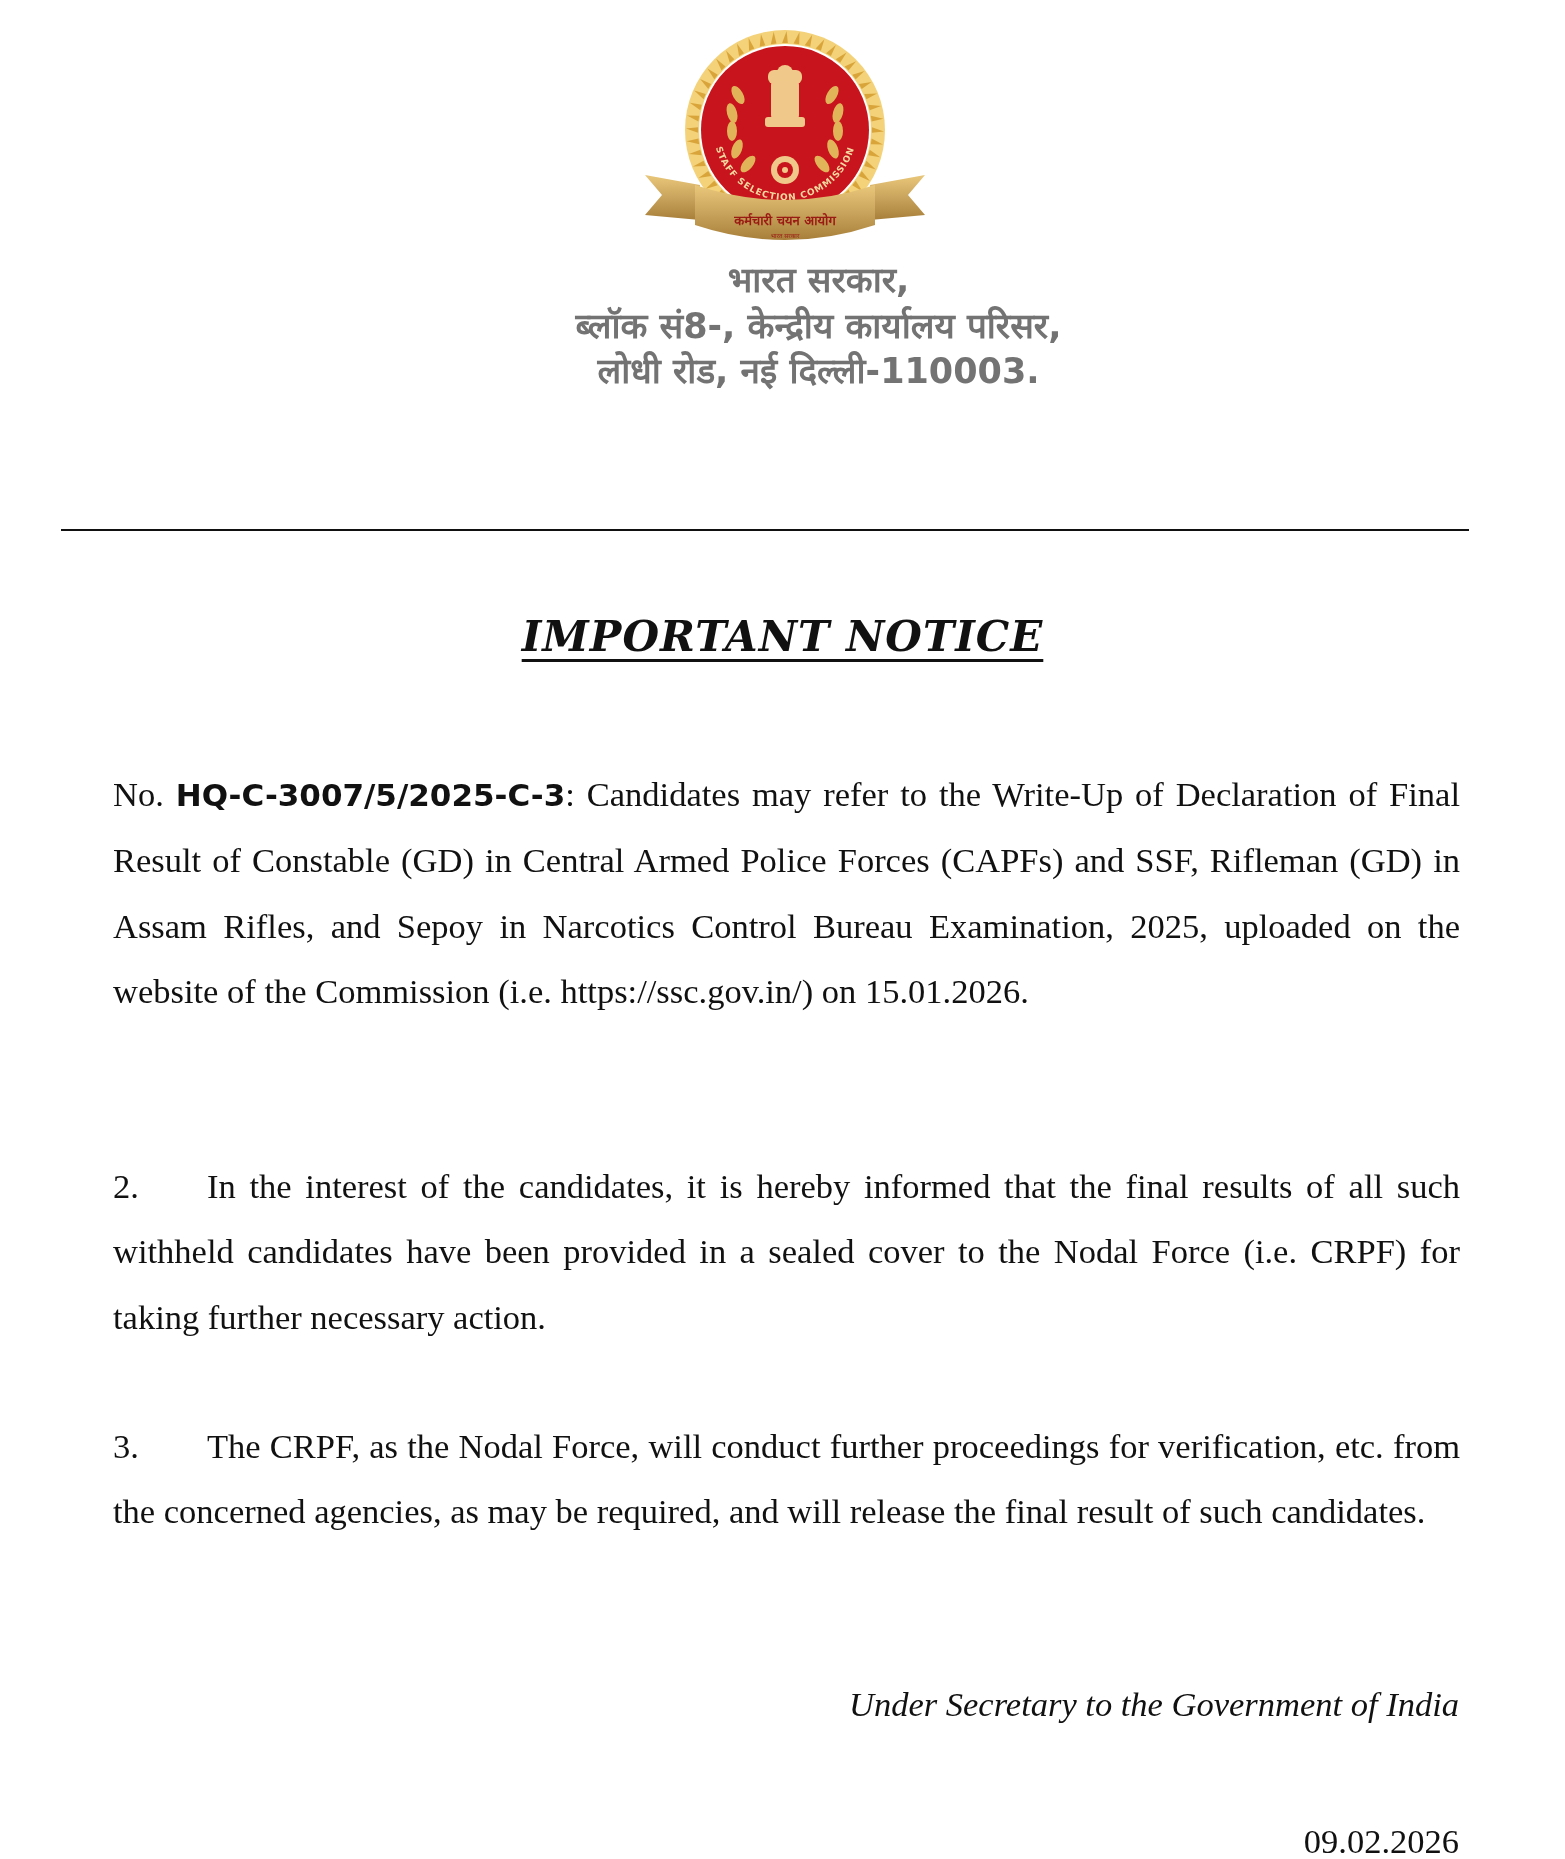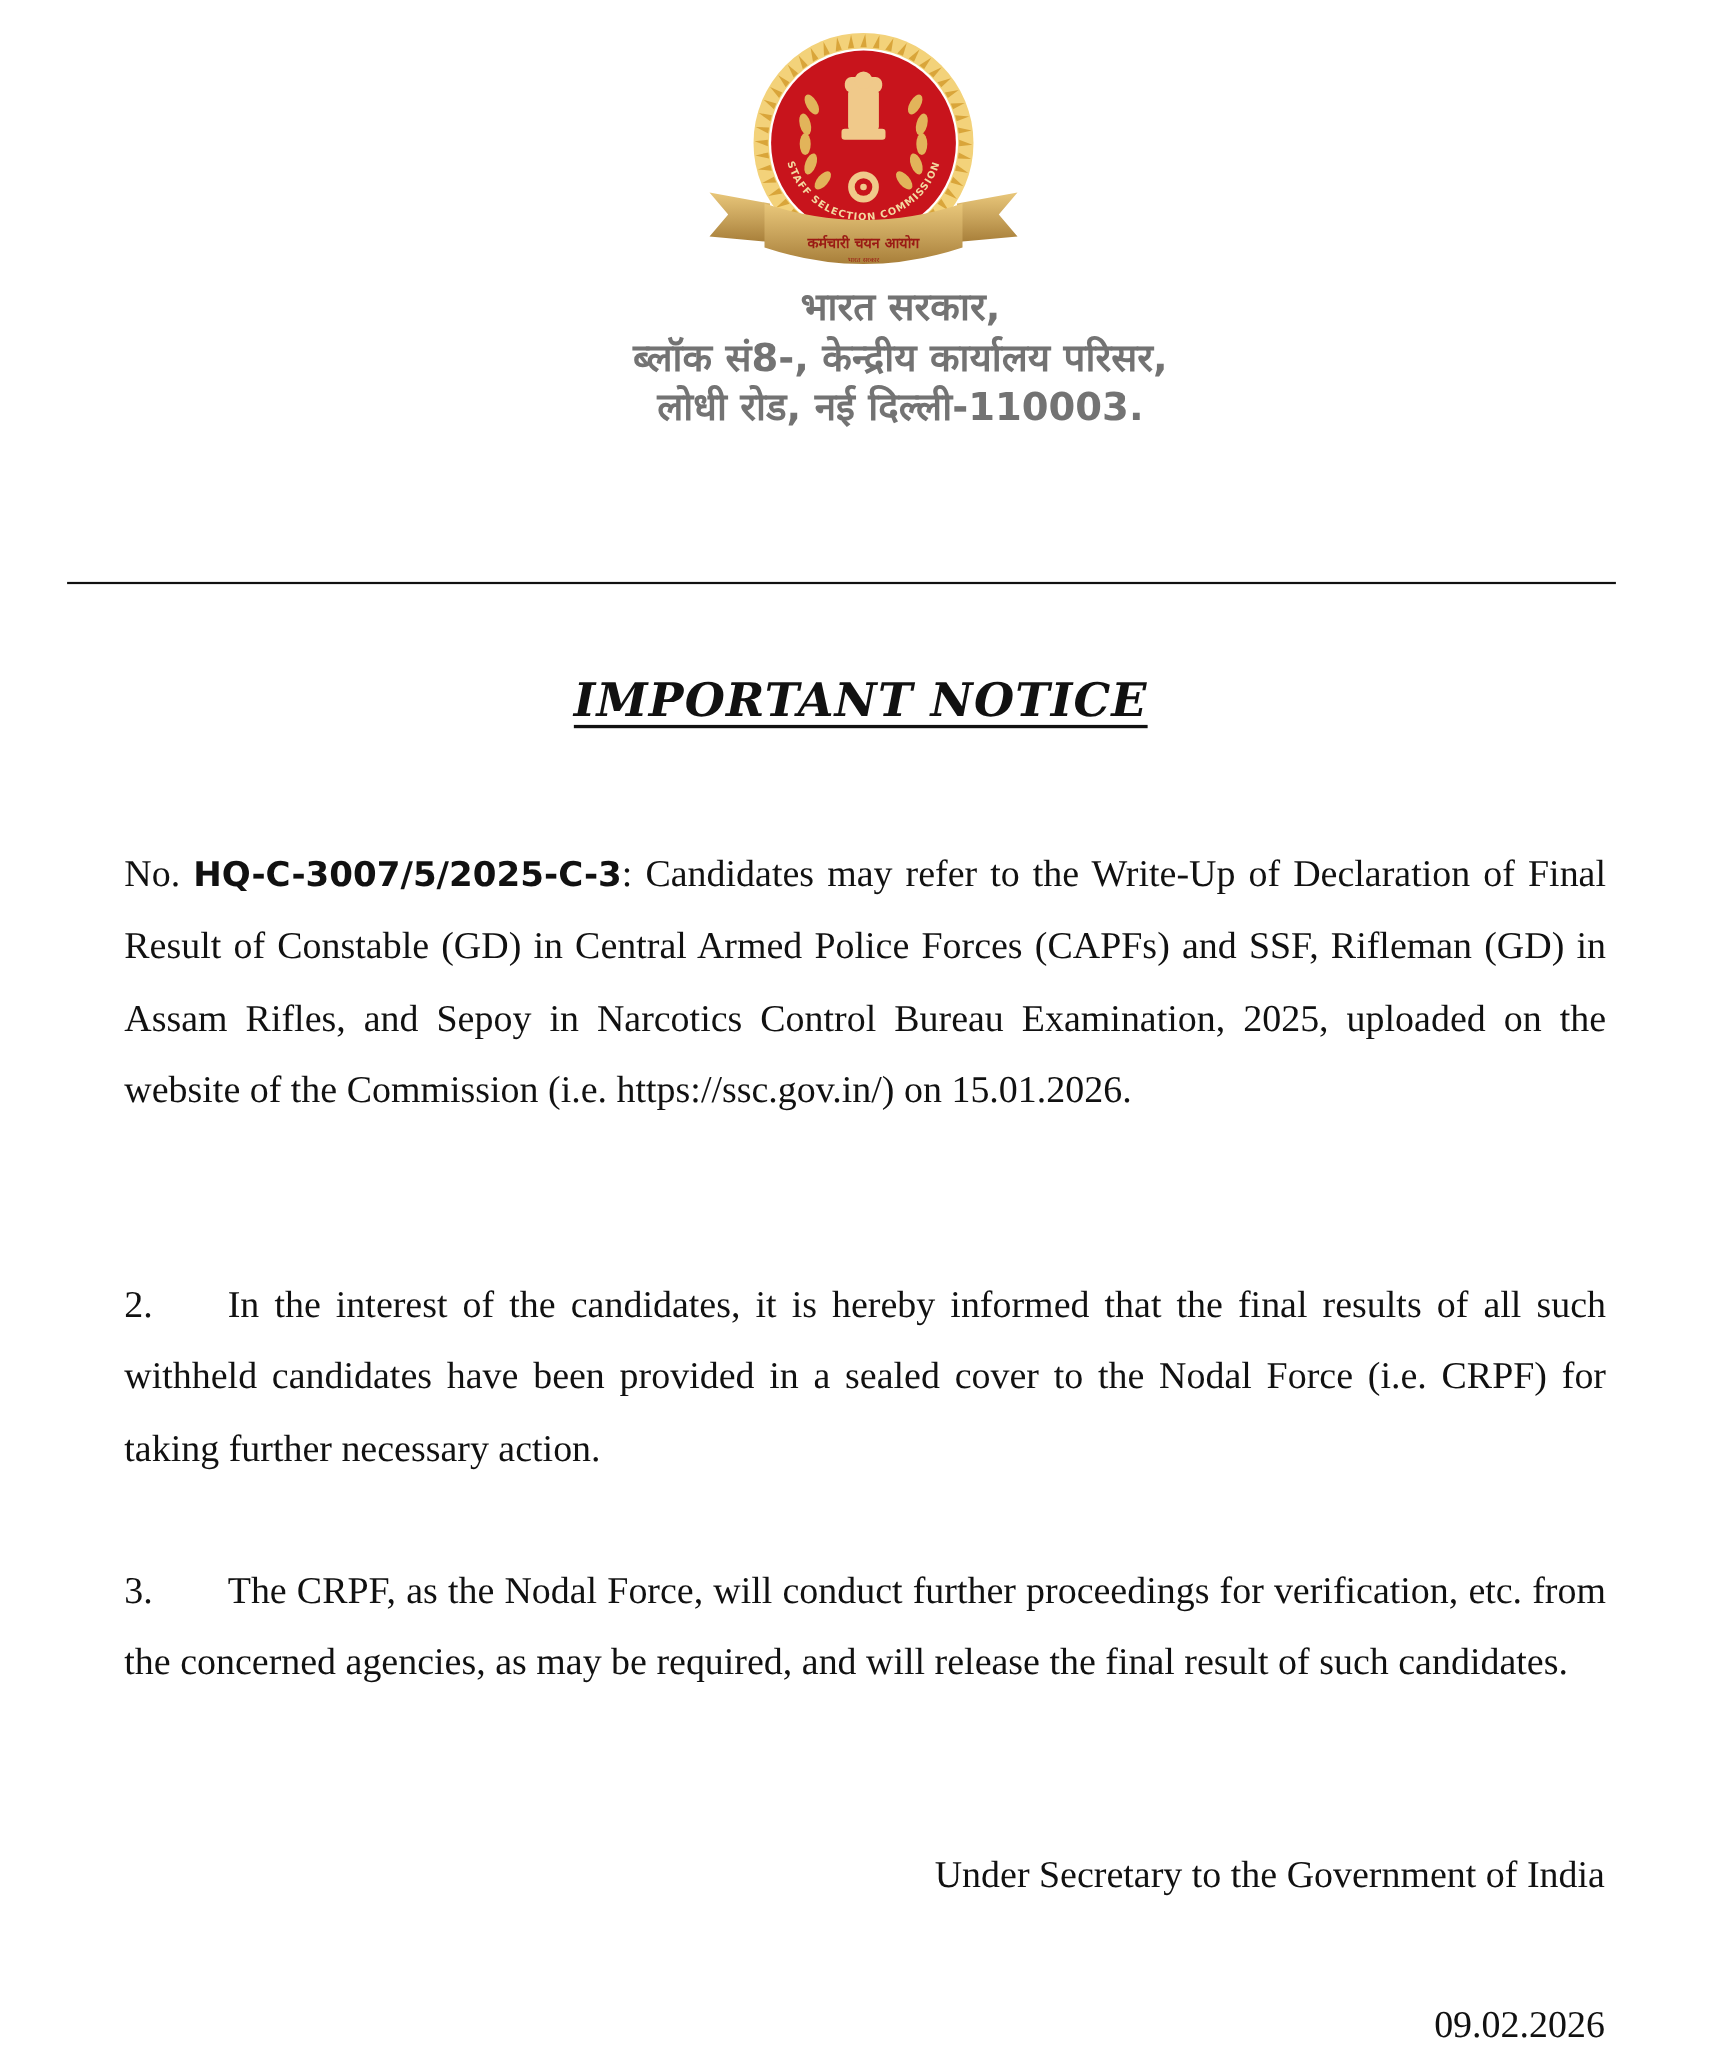--- a/index.html
+++ b/index.html
@@ -35,21 +35,21 @@
   }
   .para b { font-family: "DejaVu Sans", "Liberation Sans", sans-serif; font-weight: bold; font-size: 31px; }
   .p1 { top: 762px; }
   .p2 { top: 1154px; }
   .p3 { top: 1414px; }
   .num { display: inline-block; width: 94px; }
   .sig {
     position: absolute; right: 106px; text-align: right;
     font-family: "Liberation Serif", "DejaVu Serif", serif; font-size: 34.5px;
   }
-  .sig1 { top: 1685px; }
+  .sig1 { top: 1685px; font-style: italic; }
   .sig2 { top: 1822px; }
 </style>
 </head>
 <body>
 
 <div class="logo-wrap">
   <svg width="290" height="240" viewBox="0 0 290 240">
     <defs>
       <linearGradient id="goldg" x1="0" y1="0" x2="0" y2="1">
         <stop offset="0" stop-color="#e9c77a"></stop>

